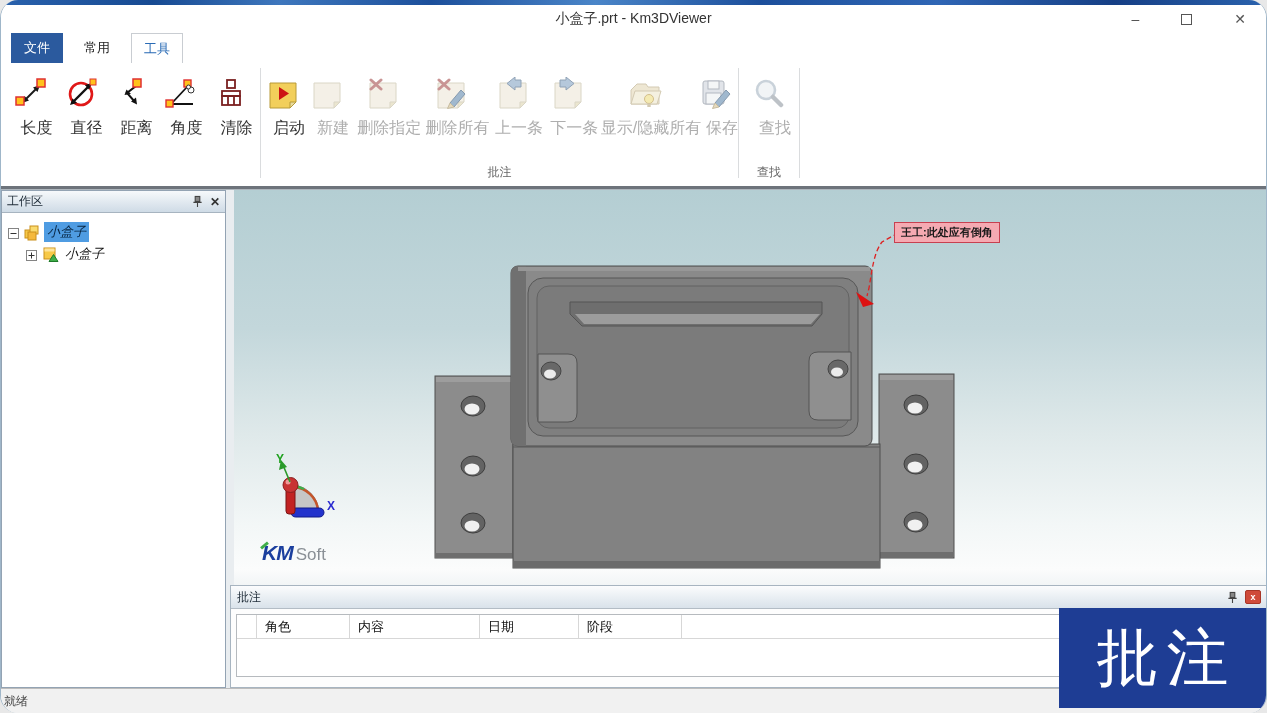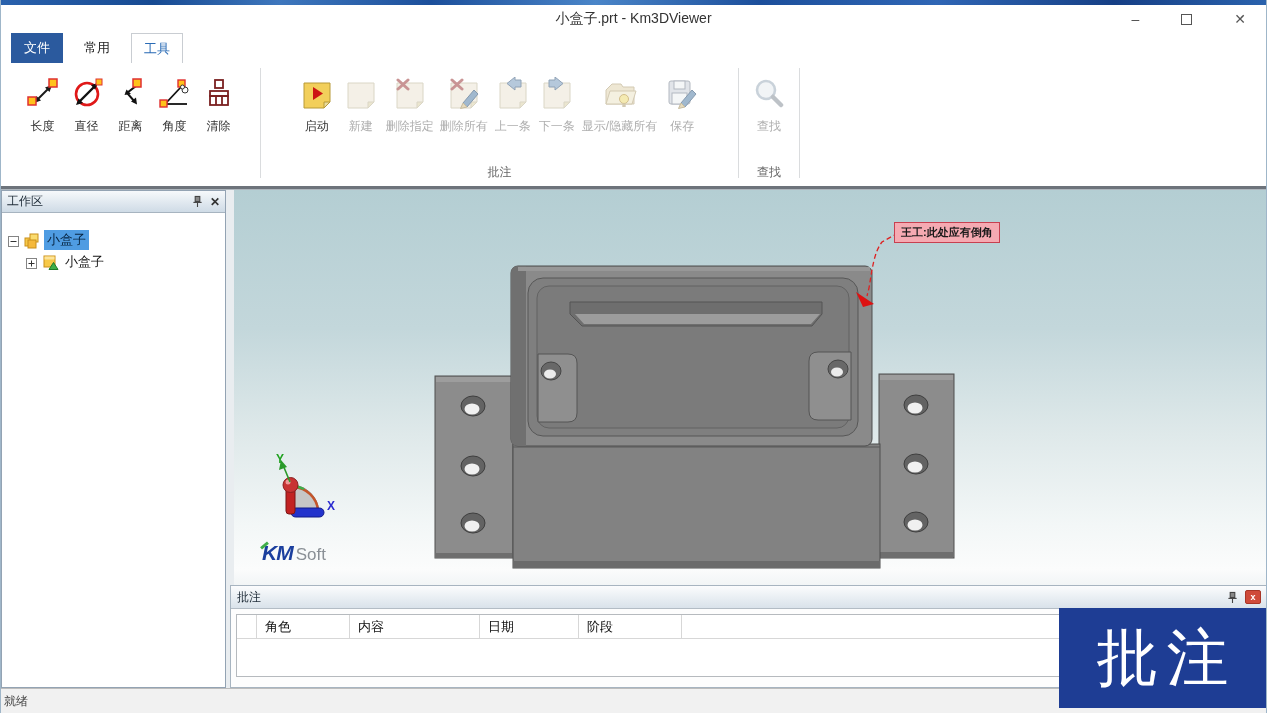--- a/index.html
+++ b/index.html
@@ -1,18 +1,18 @@
 <!DOCTYPE html>
 <html><head>
 <meta charset="utf-8">
 <style>
   * { margin:0; padding:0; box-sizing:border-box; }
   body { font-family:"Liberation Sans", sans-serif; background:#e8e8e8; }
   .window { position:relative; width:1267px; height:713px; background:#fff; overflow:hidden;
-            border-left:1px solid #9fb6c9; border-right:1px solid #9fb6c9; font-family:"Liberation Sans", sans-serif; }
+            border-left:1px solid #9fb6c9; border-right:1px solid #9fb6c9; font-family:"Liberation Sans", sans-serif;border-radius:18px; }
 
   
   .top-strip { position:absolute; left:0; top:0; width:100%; height:5px;
     background:linear-gradient(90deg,#2a62ad 0%,#174a92 12%,#3e77bd 22%,#1c4f9b 34%,#4a85c8 47%,#1c4f9b 60%,#2f66b5 74%,#163f85 88%,#2a62ad 100%); }
 
   
   .titlebar { position:absolute; left:0; top:5px; width:100%; height:28px; background:#fff;
               display:flex; align-items:center; justify-content:center; }
   .title-text { font-size:14px; color:#333; }
   .win-controls { position:absolute; right:20px; top:0; height:28px; display:flex; align-items:center; gap:42px; color:#555; }
@@ -26,38 +26,38 @@
   .tab-plain { color:#222; }
   .tab-active { background:#fff; color:#2a6bb5; border:1px solid #c9cdd2; border-bottom:none; }
   .ribbon-collapse { position:absolute; right:16px; top:40px; color:#777; font-size:13px; font-weight:bold; transform:scaleX(1.6); }
 
   
   .ribbon { position:absolute; left:0; top:63px; width:100%; height:123px; background:#fff; display:flex; }
   .rgroup { position:relative; height:100%; display:flex; align-items:flex-start; }
   .rbtns { display:flex; padding-top:12px; }
   .rbtn { display:flex; flex-direction:column; align-items:center; padding:2px 3px; min-width:44px; }
   .rbtn .ric { width:34px; height:34px; display:block; }
-  .rbtn .rlabel { font-size:12px; margin-top:7px; white-space:nowrap; color:#333; }
+  .rbtn .rlabel { font-size:16px; margin-top:7px; white-space:nowrap; color:#333;margin-left:12px; }
   .rbtn.disabled .rlabel { color:#aeaeae; }
   .rbtn.disabled .ric { opacity:.68; filter:saturate(.55); }
   .rgroup-label { position:absolute; bottom:5px; left:0; width:100%; text-align:center; font-size:12px; color:#666; }
   .rsep { width:1px; height:110px; margin-top:5px; background:#dadcde; }
   .ribbon-divider { position:absolute; left:0; top:186px; width:100%; height:4px; background:#6d737b; border-bottom:1px solid #aeb6bd; }
 
   
   .left-panel { position:absolute; left:0; top:190px; width:225px; height:498px; background:#fff; border:1px solid #93a3b3; }
   .panel-header { height:22px; background:linear-gradient(#f6f9fb,#cfdbe6); border-bottom:1px solid #a7b4c0;
                   display:flex; align-items:center; font-size:12px; color:#1d2a36; padding:0 5px; }
   .panel-header .ph-title { flex:1 1 auto; }
   .ph-icons { display:flex; align-items:center; gap:7px; }
   .pin-icon svg { display:block; }
   .close-glyph { font-size:12px; color:#333; font-weight:bold; line-height:1; }
   .gutter { position:absolute; left:225px; top:190px; width:8px; height:498px; background:#e9edf0; }
 
-  .tree { padding-top:16px; font-size:13px; color:#111; }
+  .tree { padding-top:8px; font-size:13px; color:#111;font-style:italic; }
   .tree-item { display:flex; align-items:center; height:22px; }
   .expander { width:11px; height:11px; margin-right:4px; flex:none; }
   .titem-icon { width:18px; height:18px; margin-right:3px; flex:none; }
   .titem-label { padding:1px 3px; white-space:nowrap; }
   .titem-label.selected { background:#4f9ce2; color:#06233f; }
 
   
   .viewport { position:absolute; left:233px; top:190px; width:1034px; height:395px;
     background:linear-gradient(#b4ced3 0%, #c3d7db 35%, #dfe9ea 62%, #f3f7f7 85%, #fbfcfc 96%, #f2f5f6 100%); }
   .viewport svg.scene { position:absolute; left:0; top:0; }

